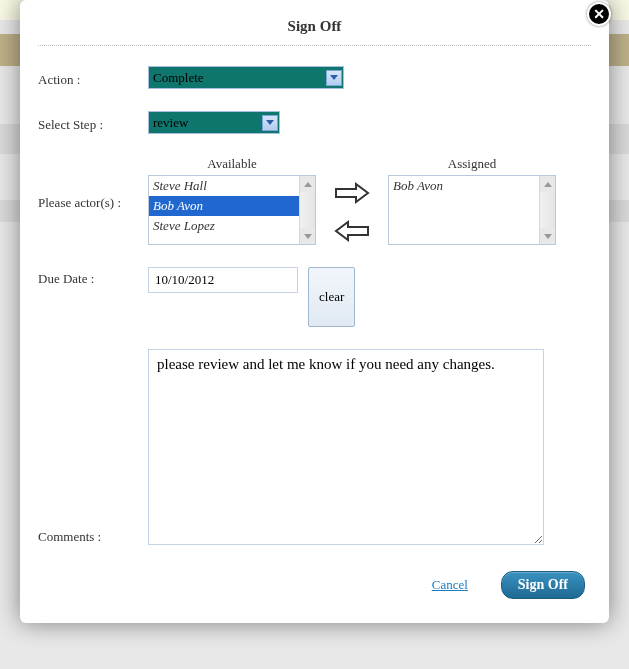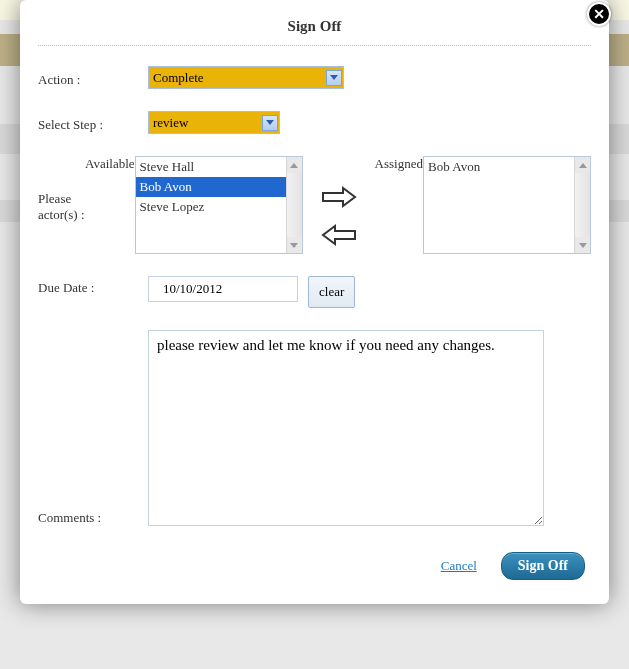--- a/index.html
+++ b/index.html
@@ -97,21 +97,21 @@
   }
   .select-wrap {
     position: relative;
     display: inline-block;
   }
   select {
     font-family: Georgia, serif;
     font-size: 13px;
     padding: 3px 4px;
     border: 1px solid #a8bfdf;
-    background: #eab308;
+    background: #0f766e;
     appearance: none;
   }
   .sel-arrow {
     position: absolute;
     right: 2px;
     top: 50%;
     transform: translateY(-50%);
     width: 16px;
     height: 16px;
     pointer-events: none;
@@ -127,32 +127,33 @@
     width:0;height:0;
     border-left:4px solid transparent;
     border-right:4px solid transparent;
     border-top:5px solid #2b5fa7;
   }
   .actor-area {
     flex: 1;
     display: flex;
     gap: 18px;
   }
-  .col { display: flex; }
+  .col { display: flex; flex-direction: column; }
   .col-header {
     text-align: center;
     margin-bottom: 3px;
   }
   .listbox {
     width: 168px;
-    height: 98px;
+    height: 70px;
     border: 1px solid #b9c8dd;
     background: #fff;
     position: relative;
     overflow: hidden;
+    font-style: italic;
   }
   .listbox-inner {
     position:absolute; inset:0 16px 0 0;
     overflow-y: auto;
   }
   .listbox .item {
     padding: 2px 4px;
     cursor: pointer;
   }
   .listbox .item.selected {
@@ -177,27 +178,27 @@
     flex-direction:column;
     justify-content:center;
     gap:14px;
     padding-top:22px;
   }
   .arrow-btn { cursor: pointer; }
   .arrow-btn svg { display:block; }
   .due-input {
     width: 150px;
     border: 1px solid #c4d2e4;
-    padding: 4px 14px;
+    padding: 4px 6px;
     font-family: Georgia, serif;
     font-size: 13px;
   }
   .clear-btn {
     margin-left: 10px;
-    padding: 7px 10px;
+    padding: 21px 10px;
     border: 1px solid #9fb8cf;
     background: linear-gradient(#f2f6fb,#e0e9f2);
     cursor: pointer;
     font-family: Georgia, serif;
     font-size: 13px;
     border-radius: 2px;
   }
   .comments-row { align-items: flex-end; margin-bottom: 10px;}
   .comments-ta {
     width: 396px;
@@ -205,21 +206,21 @@
     border: 1px solid #c4d2e4;
     padding: 6px 8px;
     font-family: Georgia, serif;
     font-size: 15px;
     resize: both;
   }
   .btn-row {
     display: flex;
     justify-content: flex-end;
     align-items: center;
-    gap: 24px;
+    gap: 33px;
     margin-top: 26px;
     padding-right: 6px;
   }
   .link-btn {
     color: #1a7cc2;
     text-decoration: underline;
     cursor: pointer;
     font-size: 13px;
   }
   .primary-btn {

